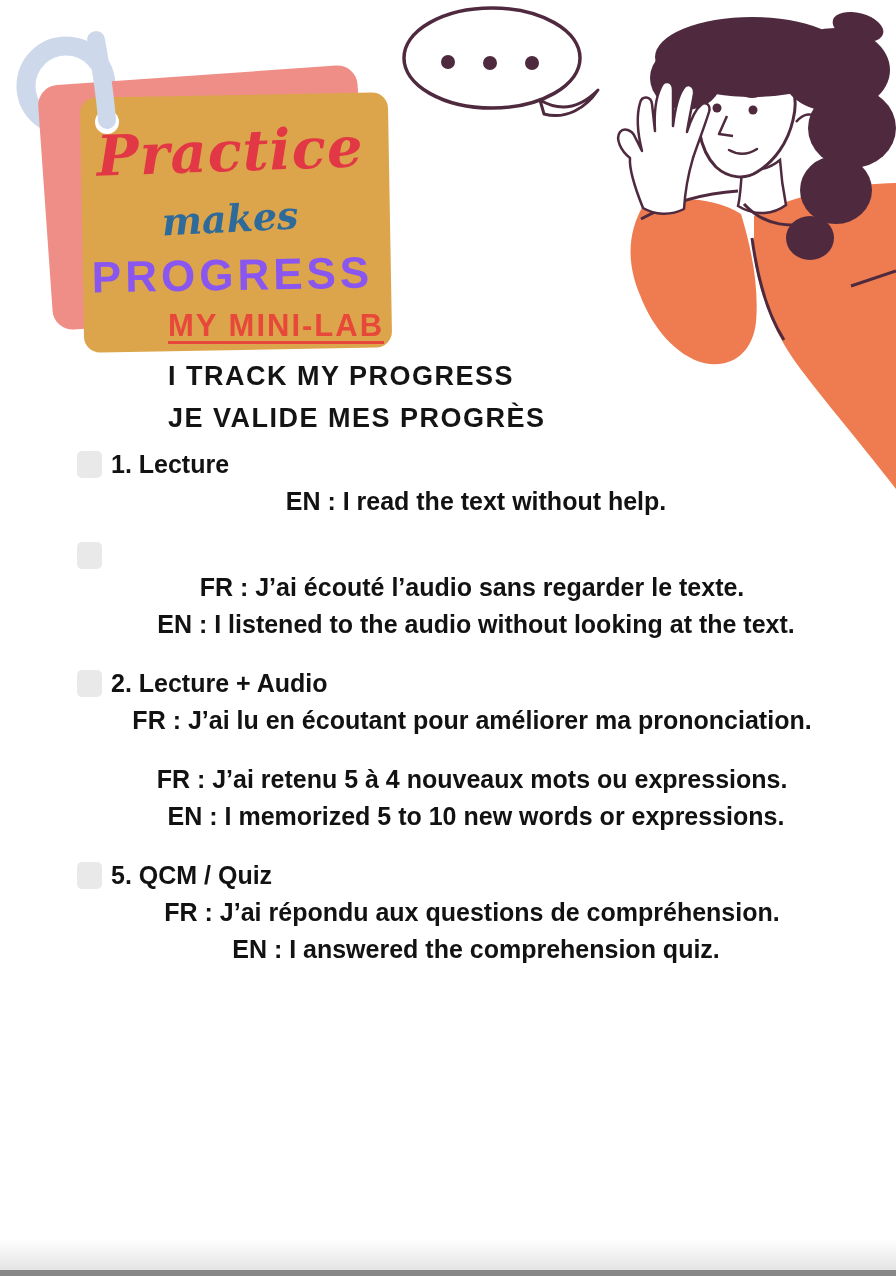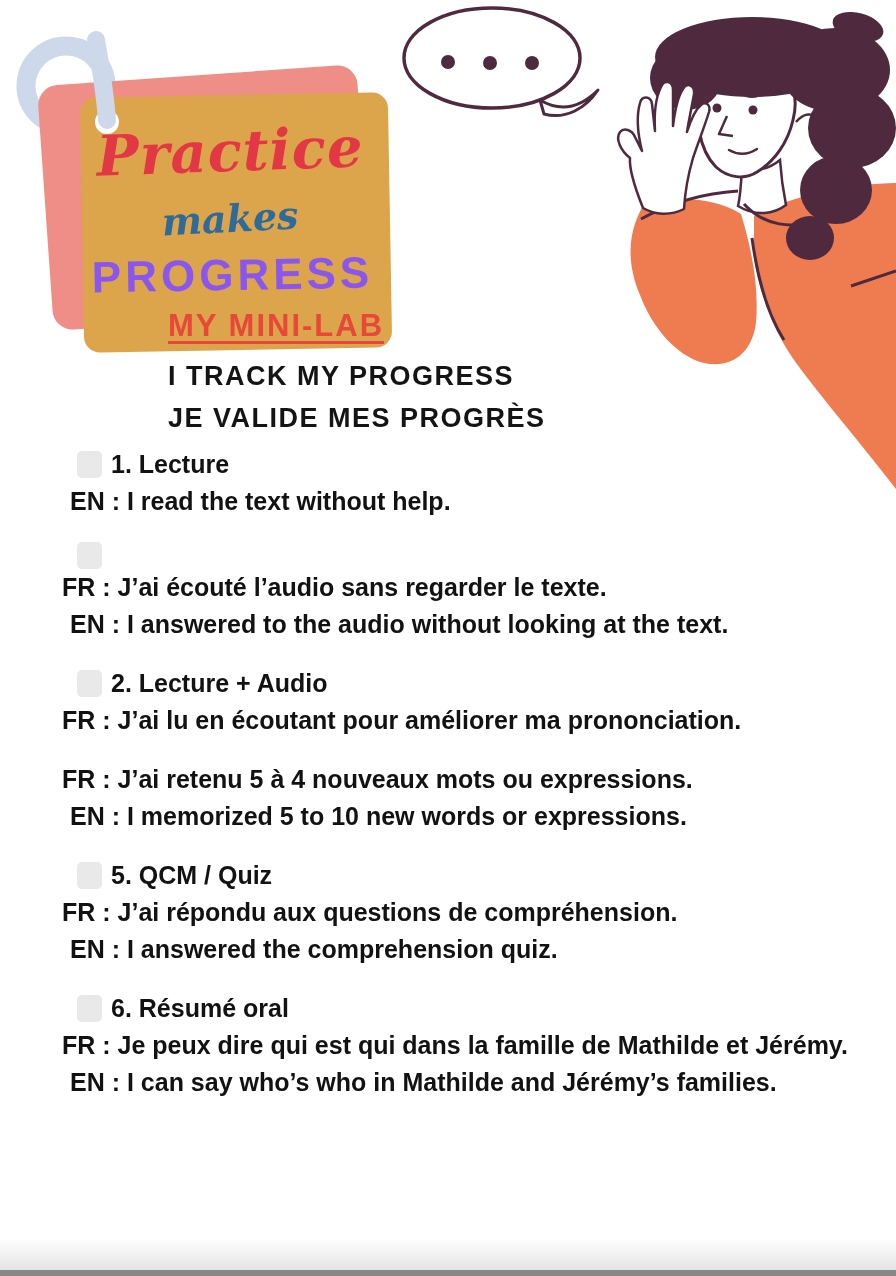--- a/index.html
+++ b/index.html
@@ -53,21 +53,21 @@
     font-size: 27px; font-weight: bold; color: #141414;
     letter-spacing: 1.5px; margin-bottom: 11px;
   }
 
   
   .checklist {
     position: absolute; left: 62px; top: 446px; width: 820px;
     font-size: 25px; font-weight: bold; color: #121212;
     line-height: 37px;
   }
-  .item { margin-bottom: 22px; }
+  .item { margin-bottom: 22px; text-align: center; }
   .item-title { display: flex; align-items: center; gap: 9px; padding-left: 15px; }
   .checkbox {
     width: 25px; height: 27px; flex: 0 0 auto;
     background: #e9e9e9; border-radius: 5px;
   }
   .line-en { padding-left: 8px; }
 
   
   .bottom-fade {
     position: absolute; left: 0; right: 0; bottom: 6px; height: 32px;
@@ -153,21 +153,21 @@
         <span>1. Lecture</span>
       </div>
       <div class="line-en">EN : I read the text without help.</div>
     </div>
 
     <div class="item">
       <div class="item-title">
         <div class="checkbox"></div>
       </div>
       <div class="line-fr">FR : J’ai écouté l’audio sans regarder le texte.</div>
-      <div class="line-en">EN : I answered to the audio without looking at the text.</div>
+      <div class="line-en">EN : I listened to the audio without looking at the text.</div>
     </div>
 
     <div class="item">
       <div class="item-title">
         <div class="checkbox"></div>
         <span>2. Lecture + Audio</span>
       </div>
       <div class="line-fr">FR : J’ai lu en écoutant pour améliorer ma prononciation.</div>
     </div>
 
@@ -178,27 +178,19 @@
 
     <div class="item">
       <div class="item-title">
         <div class="checkbox"></div>
         <span>5. QCM / Quiz</span>
       </div>
       <div class="line-fr">FR : J’ai répondu aux questions de compréhension.</div>
       <div class="line-en">EN : I answered the comprehension quiz.</div>
     </div>
 
-    <div class="item">
-      <div class="item-title">
-        <div class="checkbox"></div>
-        <span>6. Résumé oral</span>
-      </div>
-      <div class="line-fr">FR : Je peux dire qui est qui dans la famille de Mathilde et Jérémy.</div>
-      <div class="line-en">EN : I can say who’s who in Mathilde and Jérémy’s families.</div>
-    </div>
 
   </div>
 
   <div class="bottom-fade"></div>
   <div class="hscrollbar"></div>
 
 </div>
 
 </body></html>

